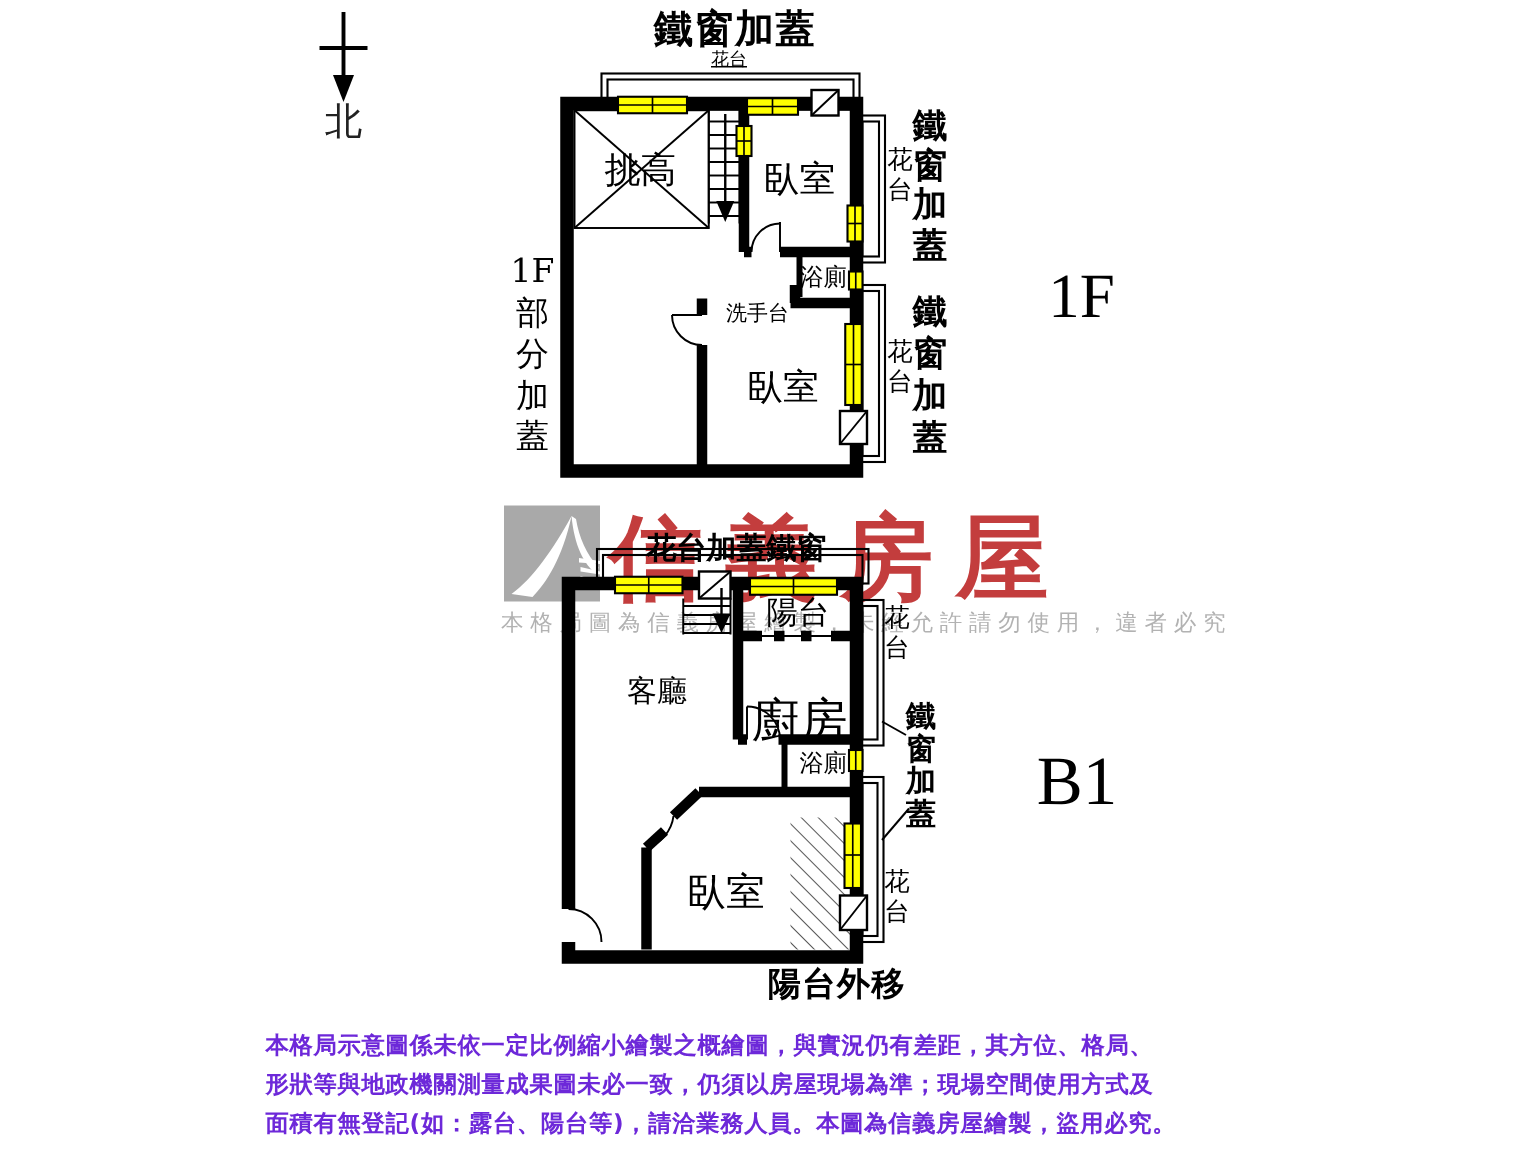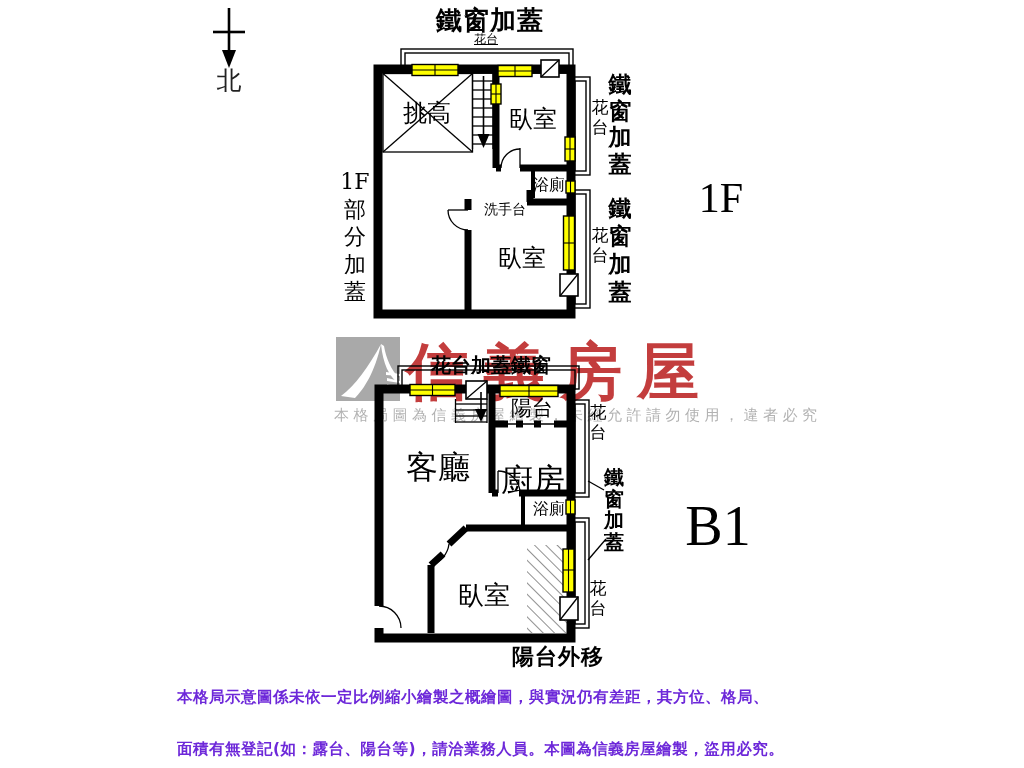--- a/index.html
+++ b/index.html
@@ -255,30 +255,31 @@
 台</div>
   <div class="lbl bold" style="left:620px;top:194px;font-size:23px;line-height:28px;">鐵
 窗
 加
 蓋</div>
   <div class="lbl tag" style="left:721px;top:174px;font-size:42px;">1F</div>
 
   <div class="lbl bold" style="left:491px;top:354px;font-size:20px;">花台加蓋鐵窗</div>
   <div class="lbl" style="left:532px;top:396px;font-size:21px;">陽台</div>
   <div class="lbl" style="left:533px;top:442px;font-size:32px;margin-top:20px;">廚房</div>
-  <div class="lbl" style="left:438px;top:449px;font-size:32px;">客廳</div>
+  <div class="lbl" style="left:438px;top:449px;font-size:20px;">客廳</div>
   <div class="lbl" style="left:549px;top:500px;font-size:16px;">浴廁</div>
   <div class="lbl" style="left:484px;top:580px;font-size:26px;">臥室</div>
   <div class="lbl" style="left:598px;top:402px;font-size:17px;line-height:20px;">花
 台</div>
   <div class="lbl bold" style="left:614px;top:467px;font-size:20px;line-height:21.5px;">鐵
 窗
 加
 蓋</div>
   <div class="lbl" style="left:598px;top:578px;font-size:17px;line-height:20px;">花
 台</div>
   <div class="lbl bold" style="left:551px;top:644px;font-size:22px;letter-spacing:1px;padding-left:14px;">陽台外移</div>
-  <div class="lbl tag" style="left:718px;top:494px;font-size:56px;">B1</div>
+  <div class="lbl tag" style="left:718px;top:494px;font-size:46px;">B1</div>
 
   <div class="disc" style="left:177px;top:684px;">本格局示意圖係未依一定比例縮小繪製之概繪圖，與實況仍有差距，其方位、格局、</div>
+  <div class="disc" style="left:177px;top:710px;">形狀等與地政機關測量成果圖未必一致，仍須以房屋現場為準；現場空間使用方式及</div>
   <div class="disc" style="left:177px;top:736px;">面積有無登記(如：露台、陽台等)，請洽業務人員。本圖為信義房屋繪製，盜用必究。</div>
 
 </div>
 
 </body></html>

